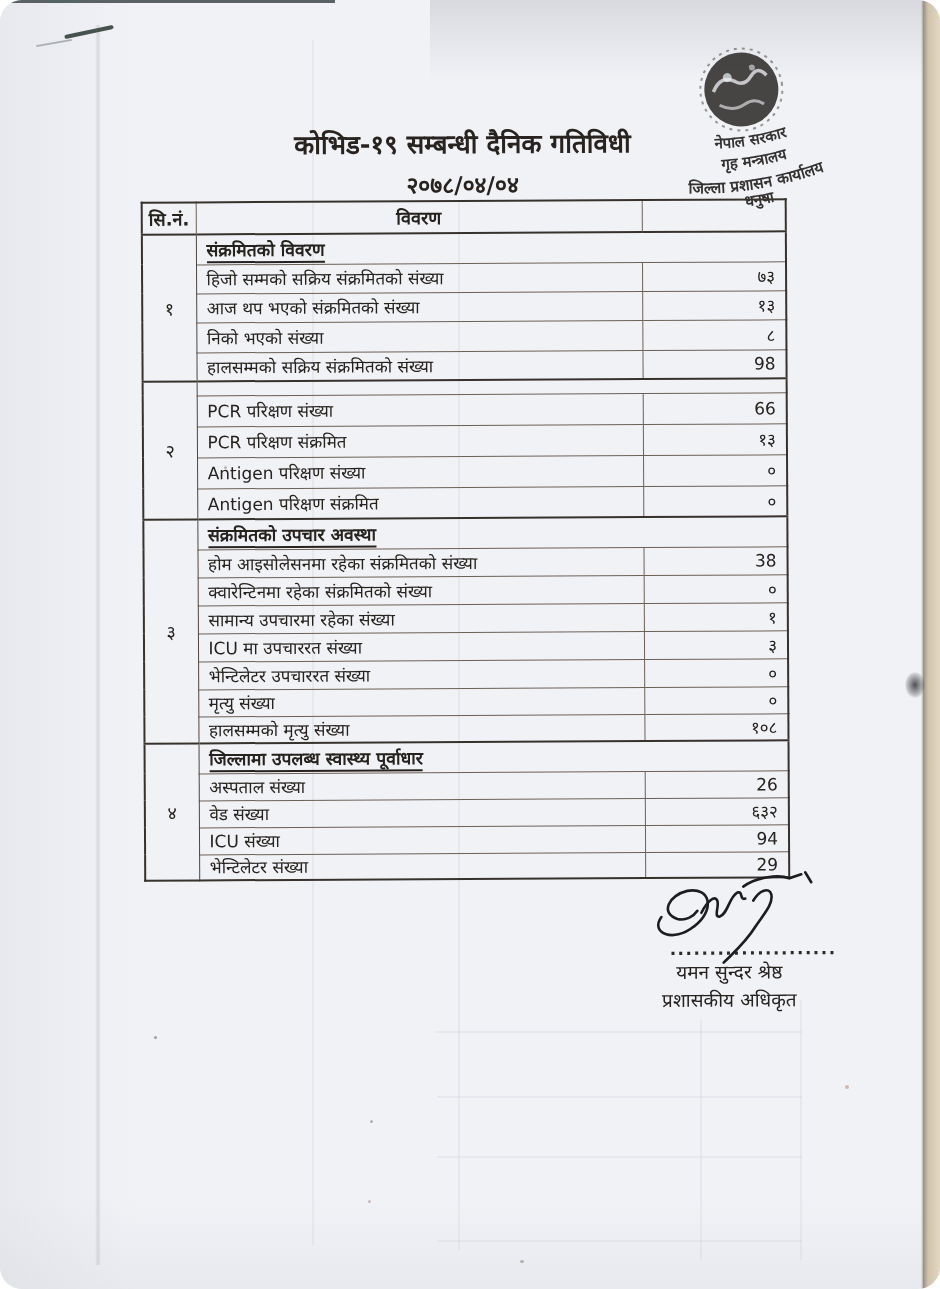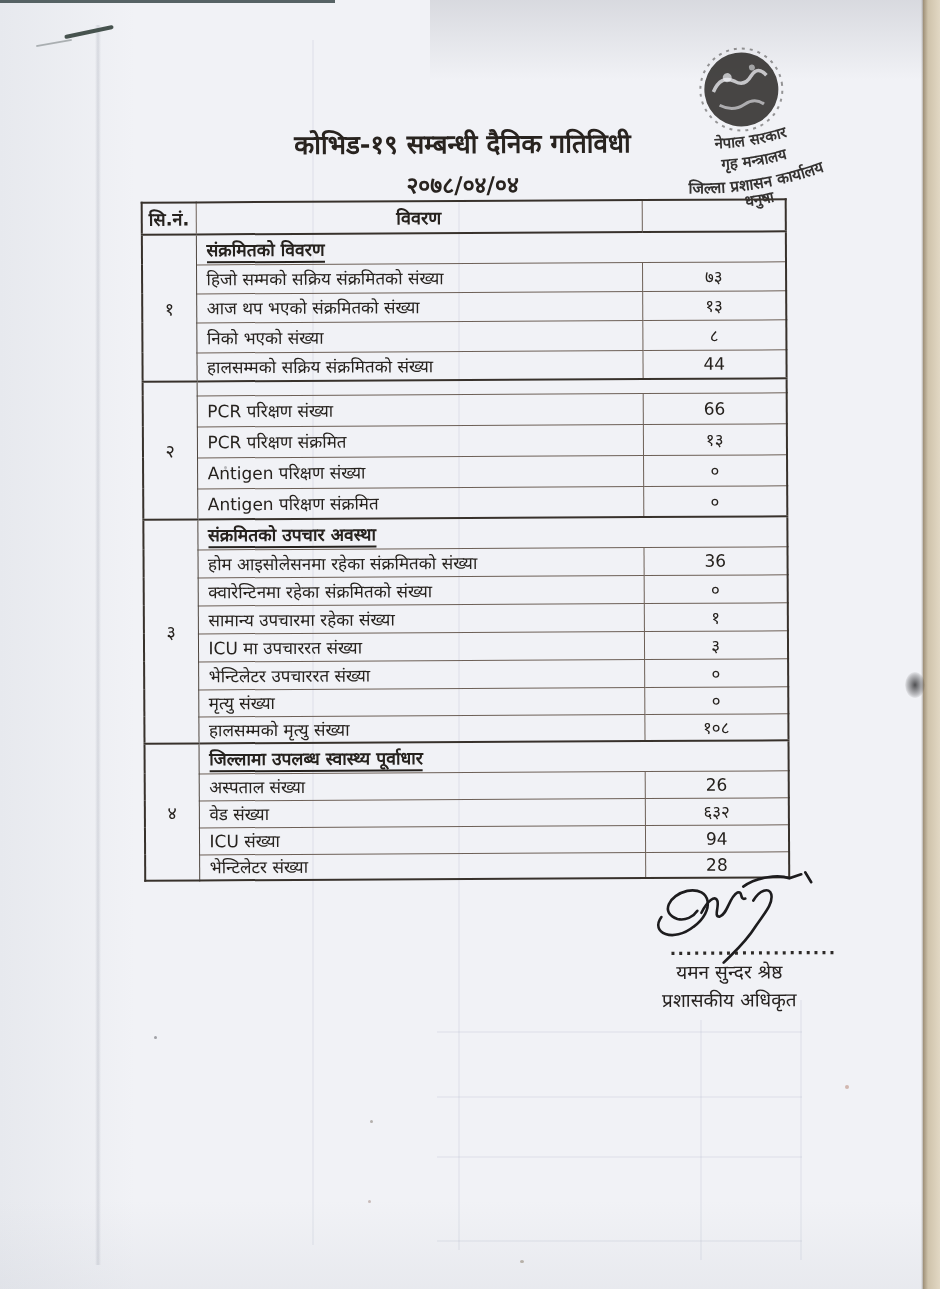--- a/index.html
+++ b/index.html
@@ -1,19 +1,20 @@
 <!DOCTYPE html>
 <html><head>
 <meta charset="utf-8">
 <style>
   html,body { margin:0; padding:0; }
   body { font-family:"DejaVu Sans", sans-serif; }
   .page {
     position:relative; width:940px; height:1289px; overflow:hidden;
     background:#f1f2f6;
+    border-radius:22px;
   }
   
   .shade-left { position:absolute; left:0; top:0; width:150px; height:100%;
     background:linear-gradient(90deg, #e7e9ee 0%, rgba(231,233,238,0) 90%); }
   .shade-topright { position:absolute; left:430px; top:0; width:510px; height:95px;
     background:linear-gradient(180deg, rgba(176,178,186,0.38) 0%, rgba(176,178,186,0) 85%); }
   .shade-bottom { position:absolute; left:0; top:1200px; width:100%; height:89px;
     background:linear-gradient(0deg, rgba(205,208,216,0.25), rgba(205,208,216,0)); }
   .crease-v { position:absolute; left:95px; top:25px; width:6px; height:1240px;
     background:linear-gradient(90deg, rgba(150,155,168,0) 0%, rgba(150,155,168,0.28) 50%, rgba(150,155,168,0) 100%); }
@@ -47,21 +48,21 @@
   
   table.report { position:absolute; left:143px; top:200px; width:644px;
     border-collapse:collapse; table-layout:fixed; font-size:17px; color:#26221e; }
   table.report { border:2px solid #38322c; }
   .report th, .report td { border:1px solid #6d6057; vertical-align:middle; padding:0 10px; }
   .report th { border-bottom:2px solid #38322c; font-size:18px; font-weight:bold; }
   .report tr.sec-top td { border-top:2px solid #38322c; }
   .report td.sn { text-align:center; font-size:18px; border-right:1px solid #4e463f; padding:0; }
   .report th.sn-h { text-align:center; padding:0 4px; }
   .report td.lbl { text-align:left; }
-  .report td.val { text-align:center; }
+  .report td.val { text-align:right; }
   .report td.sec-title-cell { font-weight:bold; font-size:17.5px; }
   .report .u { border-bottom:2px solid #26221e; padding-bottom:1px; }
   tr.h32{height:32px} tr.h31{height:31px} tr.h30{height:30px} tr.h29{height:29px}
   tr.h28{height:28px} tr.h27{height:27px} tr.h26{height:26px} tr.h14{height:14px}
 
   
   .sig-svg { position:absolute; left:622px; top:868px; width:205px; height:100px; }
   .sig-dots { position:absolute; left:668px; top:940px; width:140px; text-align:center;
     font-size:17px; letter-spacing:1.5px; font-weight:bold; color:#2d2a28; }
   .sig-name { position:absolute; left:615px; top:960px; width:225px; text-align:center;
@@ -152,21 +153,21 @@
       <tr class="h29">
             <td class="lbl">आज थप भएको संक्रमितको संख्या</td>
             <td class="val">१३</td>
           </tr>
       <tr class="h30">
             <td class="lbl">निको भएको संख्या</td>
             <td class="val">८</td>
           </tr>
       <tr class="h29">
             <td class="lbl">हालसम्मको सक्रिय संक्रमितको संख्या</td>
-            <td class="val">44</td>
+            <td class="val">98</td>
           </tr>
 
       <tr class="sec-top h14">
         <td class="sn" rowspan="5">२</td>
         <td class="sec-title-cell" colspan="2"></td>
       </tr>
       <tr class="h31">
             <td class="lbl">PCR परिक्षण संख्या</td>
             <td class="val">66</td>
           </tr>
@@ -182,21 +183,21 @@
             <td class="lbl">Antigen परिक्षण संक्रमित</td>
             <td class="val">०</td>
           </tr>
 
       <tr class="sec-top h30">
         <td class="sn" rowspan="8">३</td>
         <td class="sec-title-cell" colspan="2"><span class="u">संक्रमितको उपचार अवस्था</span></td>
       </tr>
       <tr class="h28">
             <td class="lbl">होम आइसोलेसनमा रहेका संक्रमितको संख्या</td>
-            <td class="val">36</td>
+            <td class="val">38</td>
           </tr>
       <tr class="h28">
             <td class="lbl">क्वारेन्टिनमा रहेका संक्रमितको संख्या</td>
             <td class="val">०</td>
           </tr>
       <tr class="h28">
             <td class="lbl">सामान्य उपचारमा रहेका संख्या</td>
             <td class="val">१</td>
           </tr>
       <tr class="h28">
@@ -227,21 +228,21 @@
       <tr class="h27">
             <td class="lbl">वेड संख्या</td>
             <td class="val">६३२</td>
           </tr>
       <tr class="h27">
             <td class="lbl">ICU संख्या</td>
             <td class="val">94</td>
           </tr>
       <tr class="h26">
             <td class="lbl">भेन्टिलेटर संख्या</td>
-            <td class="val">28</td>
+            <td class="val">29</td>
           </tr>
     </tbody>
       </table>
 
     <svg class="sig-svg" viewBox="0 0 205 100">
       <g fill="none" stroke="#1d1c1e" stroke-width="2.6" stroke-linecap="round">
         <path d="M 38,50 C 26,66 50,76 70,60 C 92,44 88,20 64,24 C 46,28 36,46 54,52 C 62,54 70,50 74,44"></path>
         <path d="M 78,46 C 84,34 92,28 94,34 C 96,40 90,50 96,50 C 104,48 106,30 114,26 C 120,24 116,34 122,32"></path>
         <path d="M 120,20 C 134,10 156,8 166,12 L 178,8"></path>
         <path d="M 130,34 C 136,24 146,20 148,28 C 150,38 140,48 132,60 C 122,76 110,86 100,96"></path>

